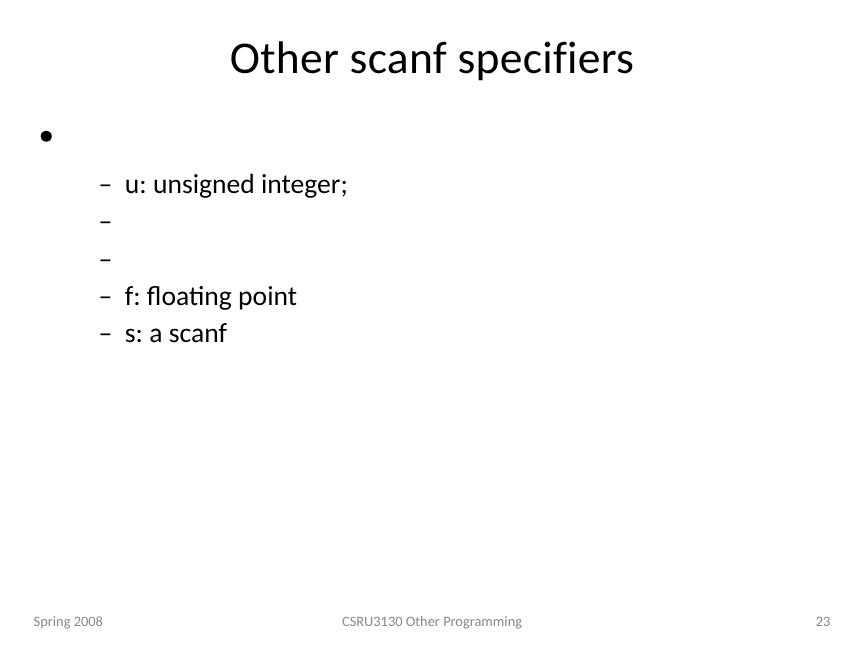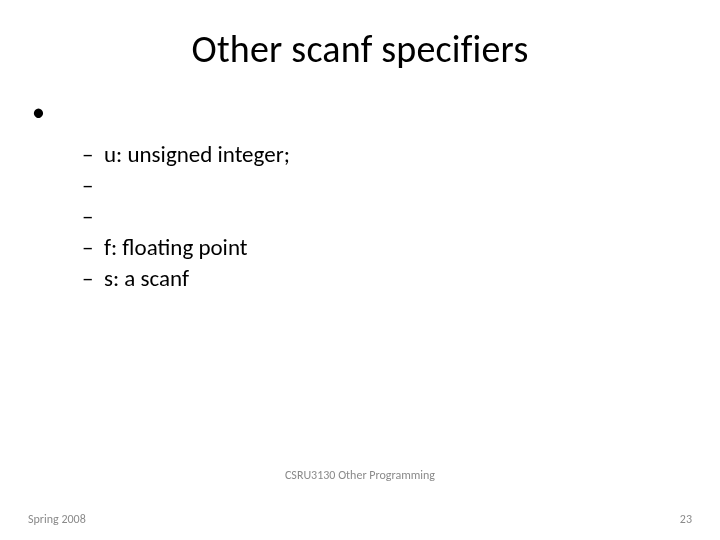--- a/index.html
+++ b/index.html
@@ -7,21 +7,21 @@
   .slide { position: relative; width: 720px; height: 540px; }
   .title { text-align: center; font-size: 38px; font-weight: 400; padding-top: 26px; letter-spacing: 0.2px; }
   .body { padding: 24px 28px 0 28px; }
   .lvl1 { font-size: 26px; line-height: 1.25; display: flex; }
   .lvl1 .bullet { width: 26px; flex: 0 0 26px; text-align: left; padding-left: 4px; }
   .sub { padding: 10px 0 0 54px; }
   .lvl2 { font-size: 23px; line-height: 1.35; display: flex; }
   .lvl2 .dash { width: 22px; flex: 0 0 22px; }
   .footer { position: absolute; bottom: 14px; left: 0; right: 0; padding: 0 28px; display: flex; justify-content: space-between; align-items: baseline; font-size: 12px; color: #8a8a8a; }
   .footer .center { position: absolute; left: 0; right: 0; text-align: center; }
-  .footer .right { margin-left: auto; margin-top: 44px; }
+  .footer .right { margin-left: auto; }
 </style>
 </head>
 <body>
 <div class="slide">
 
 <h1 class="title">Other scanf specifiers</h1>
 
 <div class="body">
   <div class="lvl1">
     <span class="bullet">•</span>

